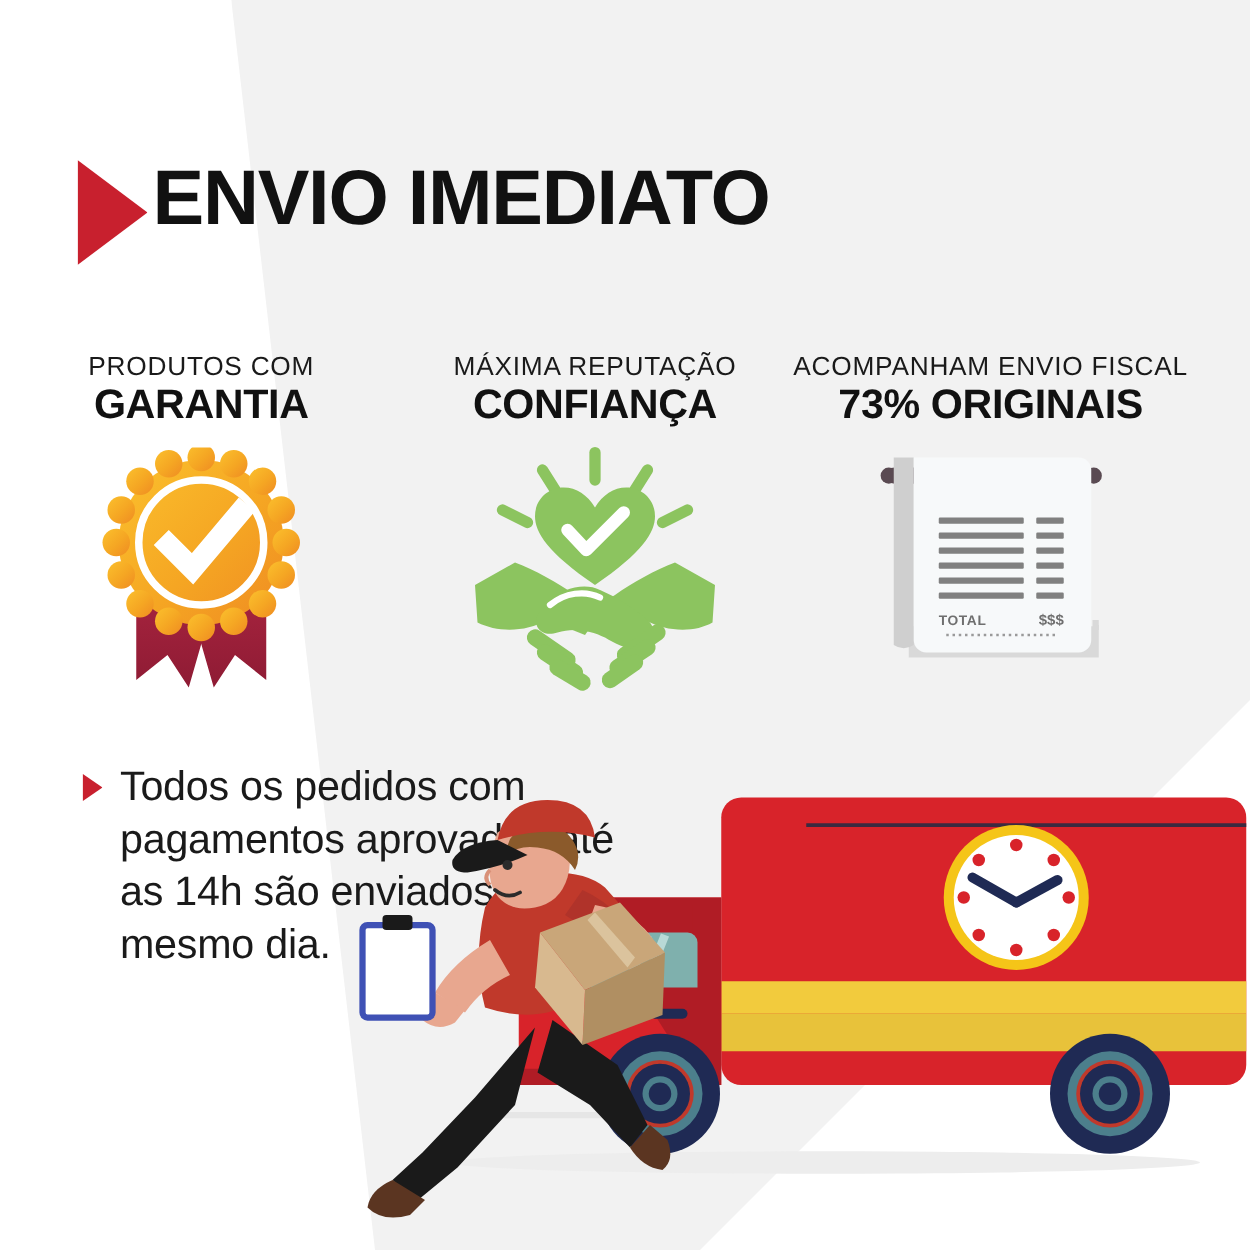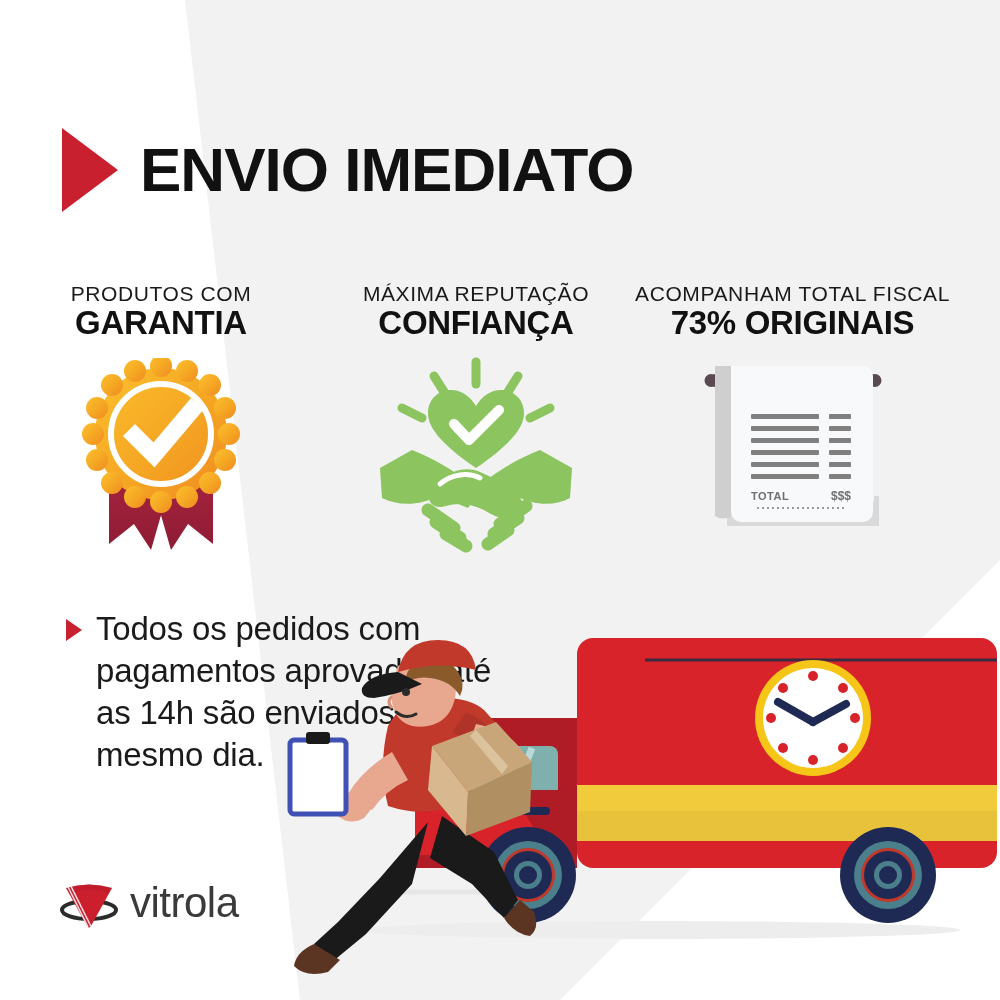--- a/index.html
+++ b/index.html
@@ -16,21 +16,21 @@
   .bg-base { position:absolute; inset:0; background:#ffffff; }
   .bg-diag2 {
     position:absolute; inset:0;
     background:#f2f2f2;
     clip-path: polygon(185px 0, 1000px 0, 1000px 560px, 560px 1000px, 300px 1000px);
   }
 
   
   .headline-row {
     position:absolute; left:62px; top:128px;
-    display:flex; align-items:center; gap:22px;
+    display:flex; align-items:flex-start; gap:4px;
   }
   .tri-big {
     width:56px; height:84px;
     background:#c8202e;
     clip-path: polygon(0 0, 100% 50%, 0 100%);
   }
   .headline {
     font-size:62px; font-weight:bold; letter-spacing:-1px;
     color:#111111; line-height:1; white-space:nowrap;
   }
@@ -186,21 +186,21 @@
                 <circle cx="74" cy="13" r="11"></circle>
             </g>
           </g>
           <circle cx="100" cy="76" r="50" fill="none" stroke="#ffffff" stroke-width="6"></circle>
           <path d="M74 78 L93 97 L131 52" fill="none" stroke="#ffffff" stroke-width="17" stroke-linecap="square" stroke-linejoin="miter"></path>
         </svg>
       </div>
     </div>
 
     <div class="feat feat-3">
-      <div class="feat-sub">ACOMPANHAM TOTAL FISCAL</div>
+      <div class="feat-sub">ACOMPANHAM ENVIO FISCAL</div>
       <div class="feat-title">73% ORIGINAIS</div>
       <div class="feat-art receipt-wrap">
         <svg viewBox="0 0 200 200" width="200" height="200">
 
           <rect x="16" y="24" width="168" height="13" rx="6.5" fill="#5a4a52"></rect>
           <circle cx="18" cy="30.5" r="6.5" fill="#5a4a52"></circle>
           <circle cx="182" cy="30.5" r="6.5" fill="#5a4a52"></circle>
 
           <path d="M34 150 H186 V176 H34 Z" fill="#d9d9d9"></path>
           <g fill="#d9d9d9">
@@ -253,32 +253,20 @@
         </svg>
       </div>
     </div>
   </div>
 
   <div class="body-block">
     <div class="tri-small"></div>
     <div class="body-text">Todos os pedidos com pagamentos aprovados até as 14h são enviados no mesmo dia.</div>
   </div>
 
-  <div class="logo-block">
-    <svg width="62" height="62" viewBox="0 0 62 62">
-      <ellipse cx="31" cy="38" rx="27" ry="9" fill="none" stroke="#2b2b2b" stroke-width="4"></ellipse>
-      <path d="M8 16 Q31 9 54 16 L33 54 Q31 57 29 54 Z" fill="#cc1f2e"></path>
-      <path d="M8 16 Q31 9 54 16 L50 21 Q31 15 12 21 Z" fill="#b81828" opacity="0.5"></path>
-      <g stroke="#ffffff" stroke-width="1.6" opacity="0.85">
-        <line x1="10" y1="15" x2="30" y2="55"></line>
-        <line x1="13" y1="14.4" x2="33" y2="54.5"></line>
-      </g>
-    </svg>
-    <div class="logo-text">vitrola</div>
-  </div>
 
   <div class="illus">
     <svg viewBox="0 0 730 400" width="730" height="400">
 
       <ellipse cx="380" cy="330" rx="300" ry="9" fill="#ededed"></ellipse>
 
       <g>
 
         <g stroke="#e6e6e6" stroke-width="5" stroke-linecap="round">
           <line x1="150" y1="200" x2="250" y2="200"></line>

